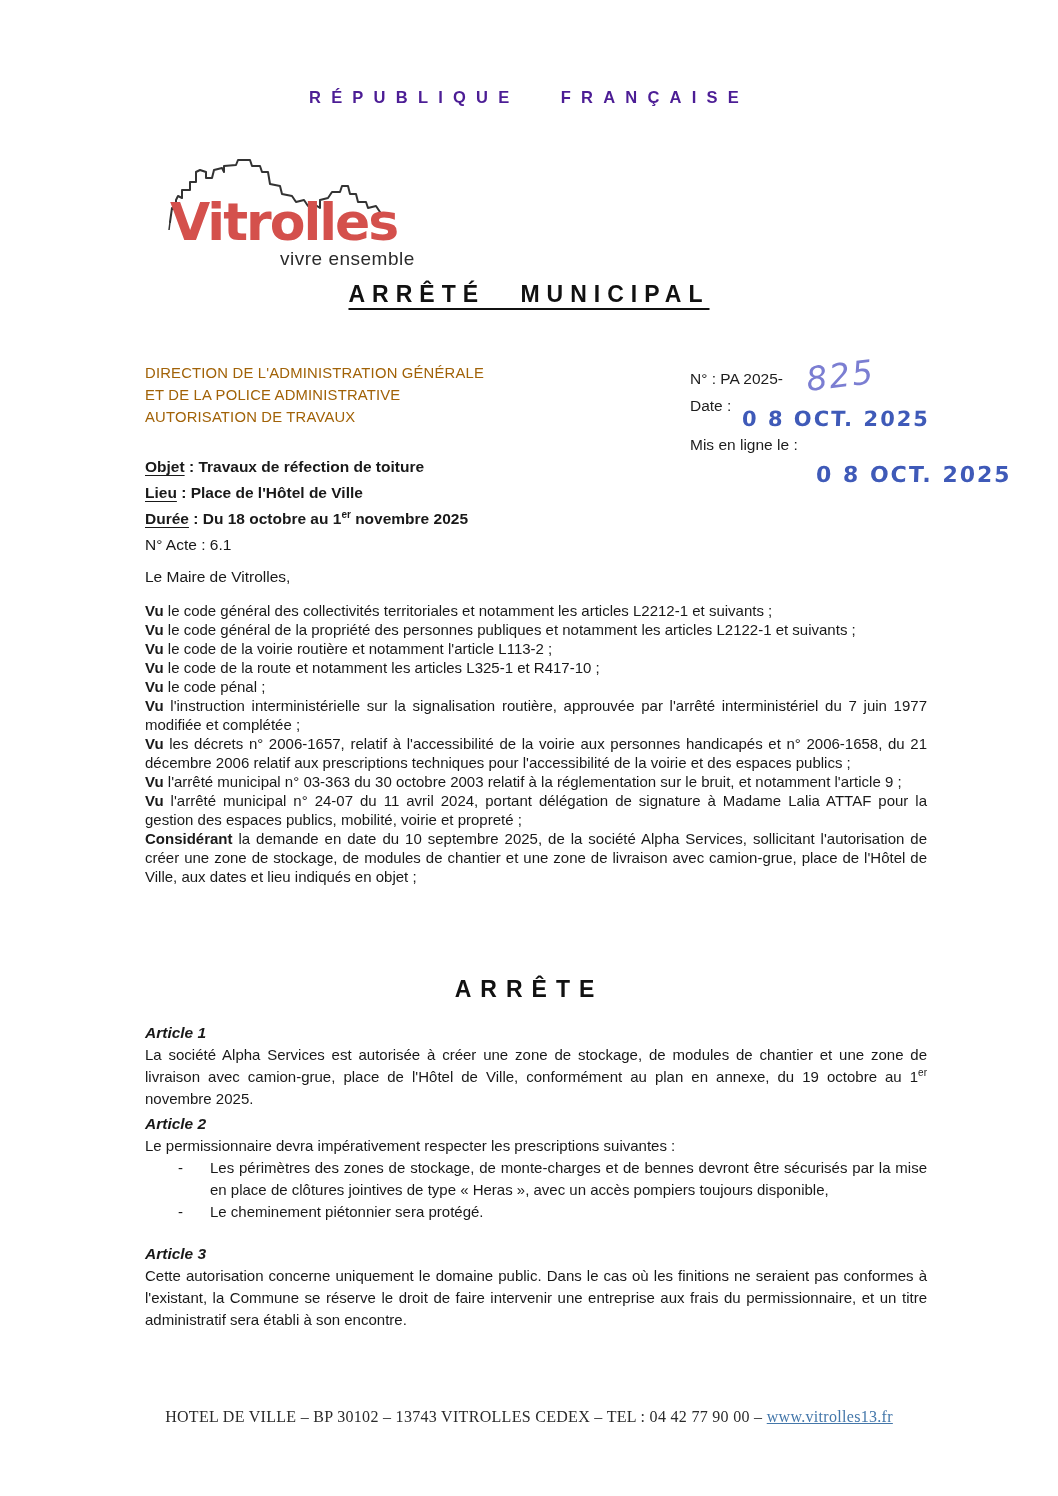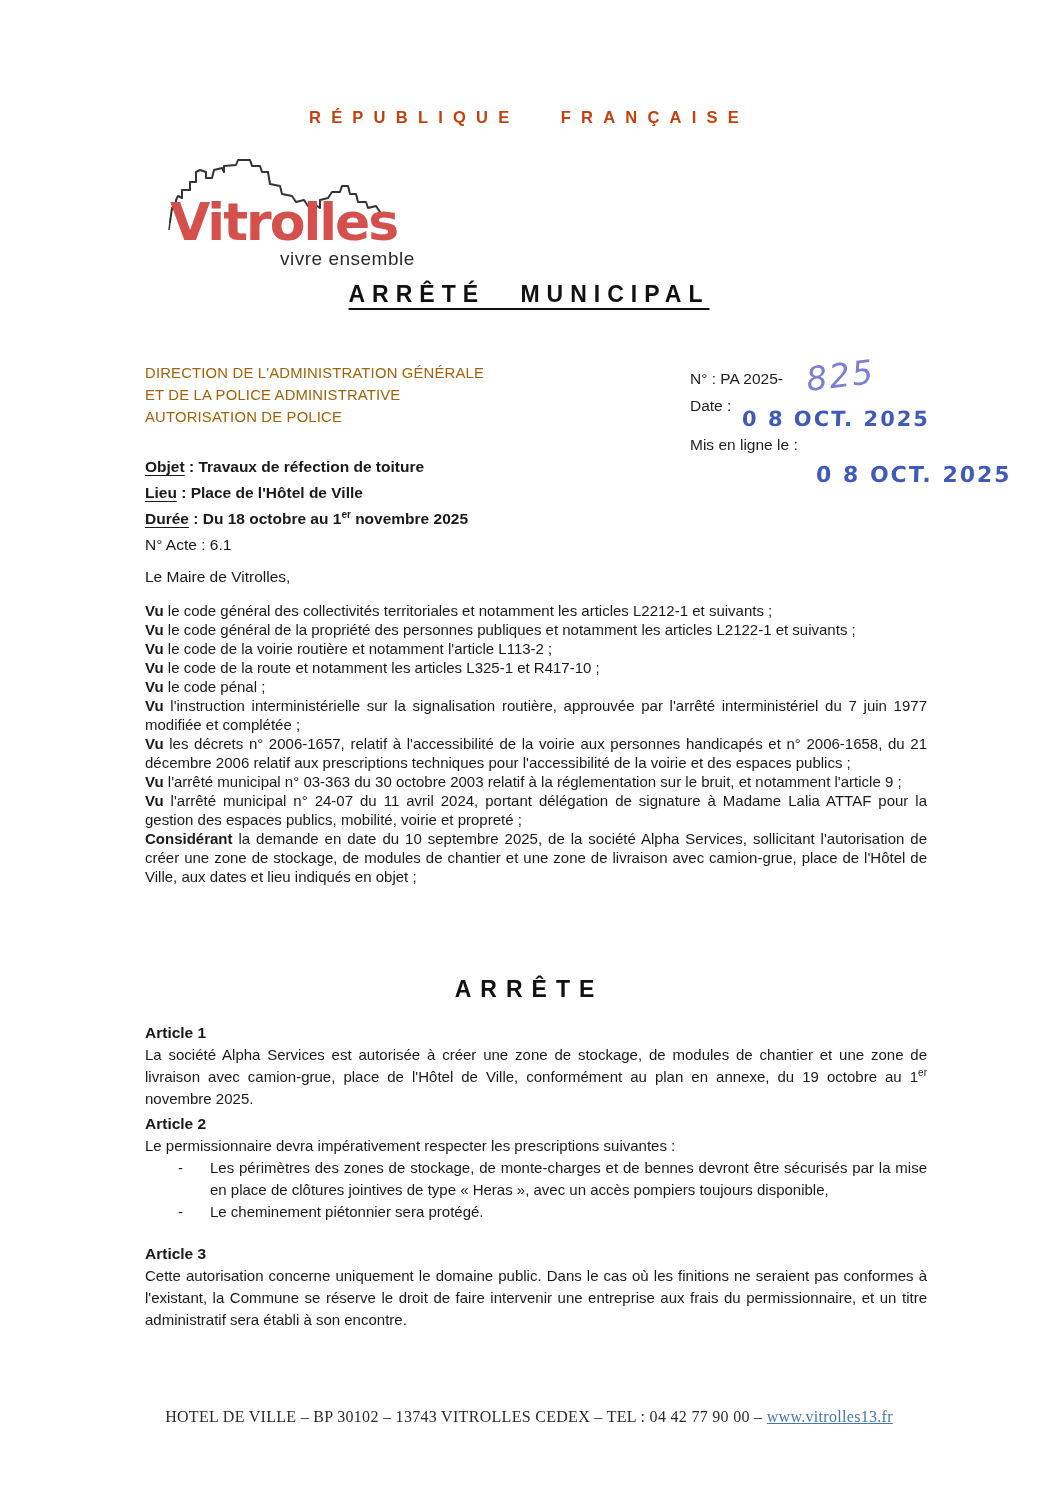--- a/index.html
+++ b/index.html
@@ -12,25 +12,25 @@
   *{margin:0;padding:0;box-sizing:border-box;}
   html,body{background:#ffffff;}
   body{
     width:1058px;height:1496px;
     position:relative;
     font-family:"Liberation Sans",sans-serif;
     color:var(--ink);
     overflow:hidden;
   }
   .republique{
-    position:absolute;top:108px;left:0;width:100%;
+    position:absolute;top:88px;left:0;width:100%;
     text-align:center;
     font-size:16.5px;font-weight:600;
     letter-spacing:0.62em;word-spacing:1.6em;
-    color:#c2410c;
+    color:#4c1d95;
   }
   
   .logo{position:absolute;top:156px;left:166px;width:280px;height:120px;}
   .logo .skyline{position:absolute;top:0;left:0;}
   .logo .logo-name{
     position:absolute;top:36px;left:4px;
     font-family:"DejaVu Sans",sans-serif;
     font-weight:bold;font-size:52px;letter-spacing:-2px;
     color:var(--logo-red);
   }
@@ -95,21 +95,21 @@
   .recital b{font-weight:bold;}
   .arrete-heading{
     position:absolute;top:976px;left:0;width:100%;
     text-align:center;font-size:23px;font-weight:bold;
     letter-spacing:9px;color:#111;
   }
   .article{position:absolute;left:145px;width:782px;font-size:15px;line-height:22px;text-align:justify;}
   .article-1{top:1022px;}
   .article-2{top:1113px;}
   .article-3{top:1243px;}
-  .article h3{font-size:15.5px;font-weight:bold;text-align:left;}
+  .article h3{font-size:15.5px;font-weight:bold;text-align:left;font-style:italic;}
   .bullet-list{list-style:none;margin-top:0;}
   .bullet-list li{
     position:relative;
     margin-left:33px;padding-left:32px;
   }
   .bullet-list li::before{
     content:"-";
     position:absolute;left:0;top:0;
   }
   
@@ -133,21 +133,21 @@
   </svg>
   <div class="logo-name">Vitrolles</div>
   <div class="logo-tagline">vivre ensemble</div>
 </div>
 
 <div class="doc-title">ARRÊTÉ MUNICIPAL</div>
 
 <div class="direction-block">
   <div>DIRECTION DE L'ADMINISTRATION GÉNÉRALE</div>
   <div>ET DE LA POLICE ADMINISTRATIVE</div>
-  <div>AUTORISATION DE POLICE</div>
+  <div>AUTORISATION DE TRAVAUX</div>
 </div>
 
 <div class="reference-block">
   <div class="ref-numero">N° : PA 2025-</div>
   <div class="ref-handwritten">825</div>
   <div class="ref-date-label">Date :</div>
   <div class="stamp stamp-1">0 8 OCT. 2025</div>
   <div class="ref-online-label">Mis en ligne le :</div>
   <div class="stamp stamp-2">0 8 OCT. 2025</div>
 </div>

